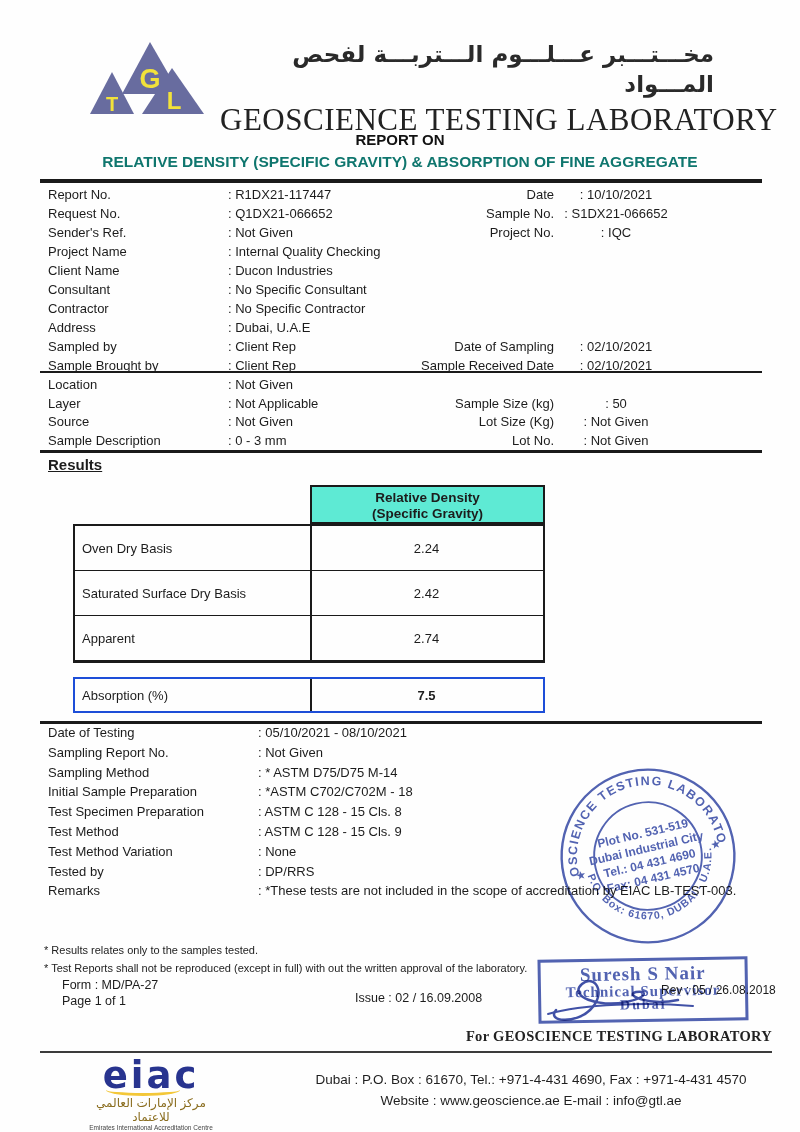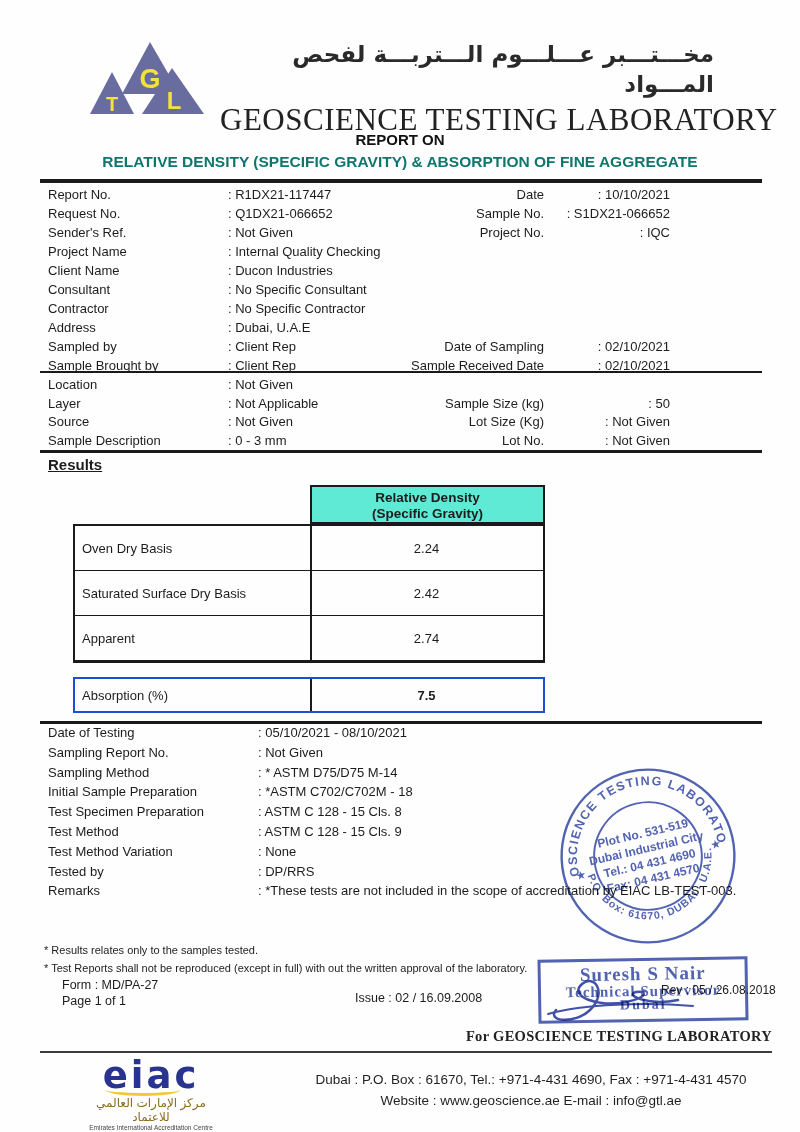--- a/index.html
+++ b/index.html
@@ -29,21 +29,21 @@
   .sec { position:absolute; left:40px; width:722px; }
   .secA { top:185px; } .secB { top:375px; } .secC { top:723px; }
   .drow { position:relative; height:19px; font-size:13px; }
   .secB .drow { height:18.6px; }
   .secC .drow { height:19.8px; }
   .dlabel { position:absolute; left:8px; top:2px; white-space:nowrap; }
   .dvalue { position:absolute; left:188px; top:2px; white-space:nowrap; }
   .secC .dvalue { left:218px; }
   .dright { position:absolute; left:330px; right:92px; top:2px; display:flex; }
   .drlabel { flex:1; text-align:right; white-space:nowrap; }
-  .drvalue { text-align:right; white-space:nowrap; margin-left:18px; min-width:108px; }
+  .drvalue { text-align:center; white-space:nowrap; margin-left:8px; min-width:108px; }
 
   .results-heading { position:absolute; left:48px; top:456px; font-size:15px;
     font-weight:bold; text-decoration:underline; }
 
   
   .rtable { position:absolute; left:73px; top:485px; width:472px; }
   .rt-header { position:absolute; left:237px; top:0; width:235px; height:39px;
     border:2px solid #1a1a1a; text-align:center; font-size:13.5px; font-weight:bold;
     padding-top:3px; line-height:16px; background:#5eead4; }
   .rt-body { position:absolute; left:0; top:39px; width:472px; border:2px solid #1a1a1a; }

